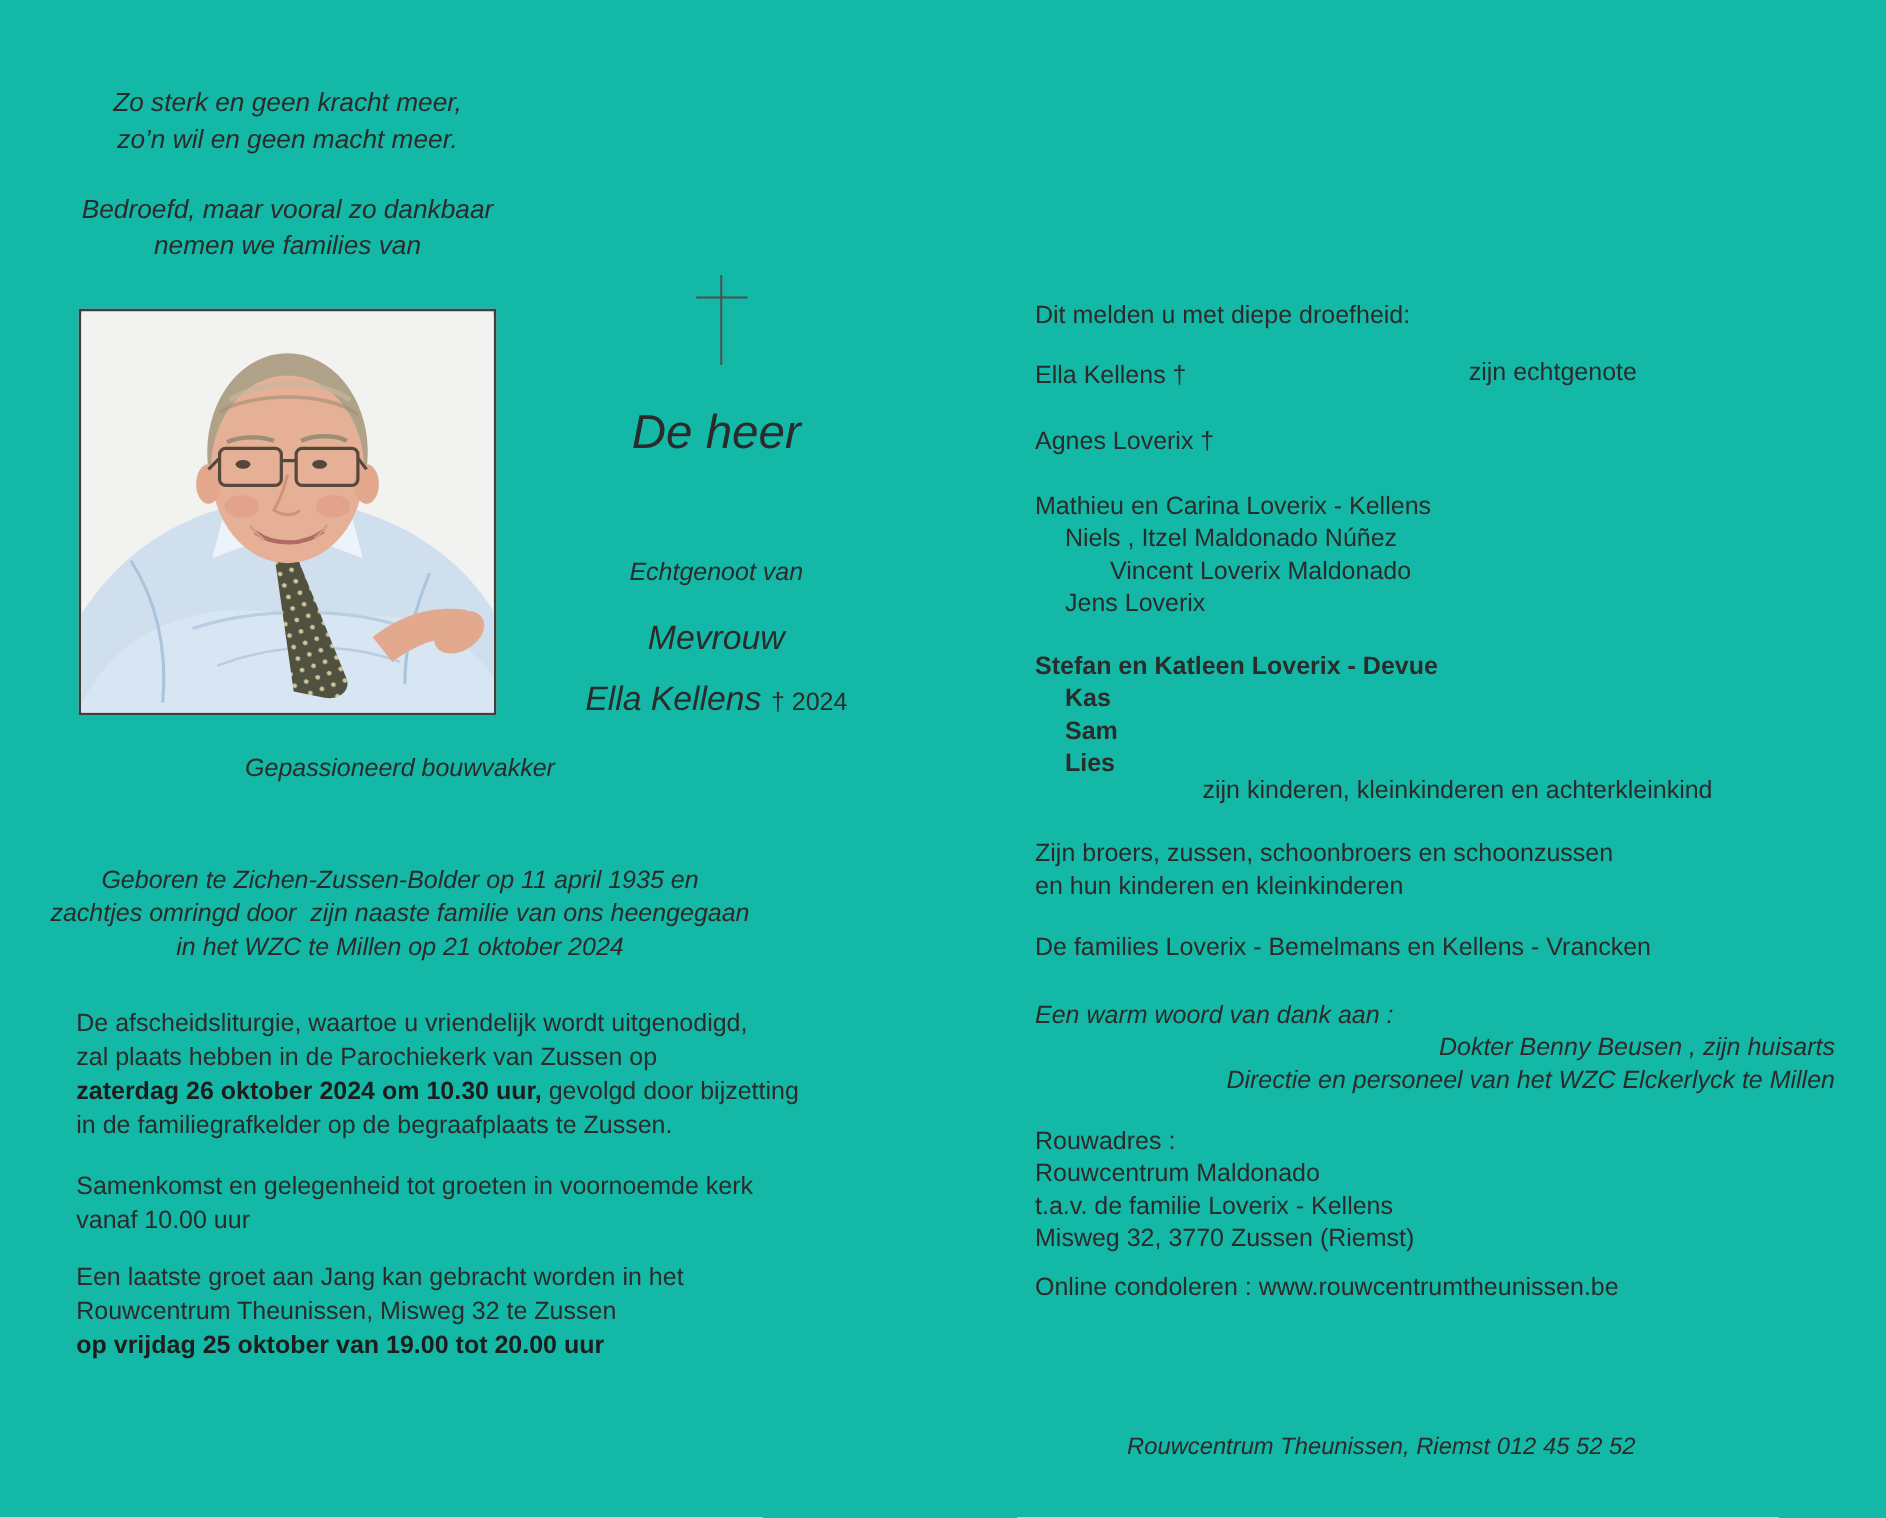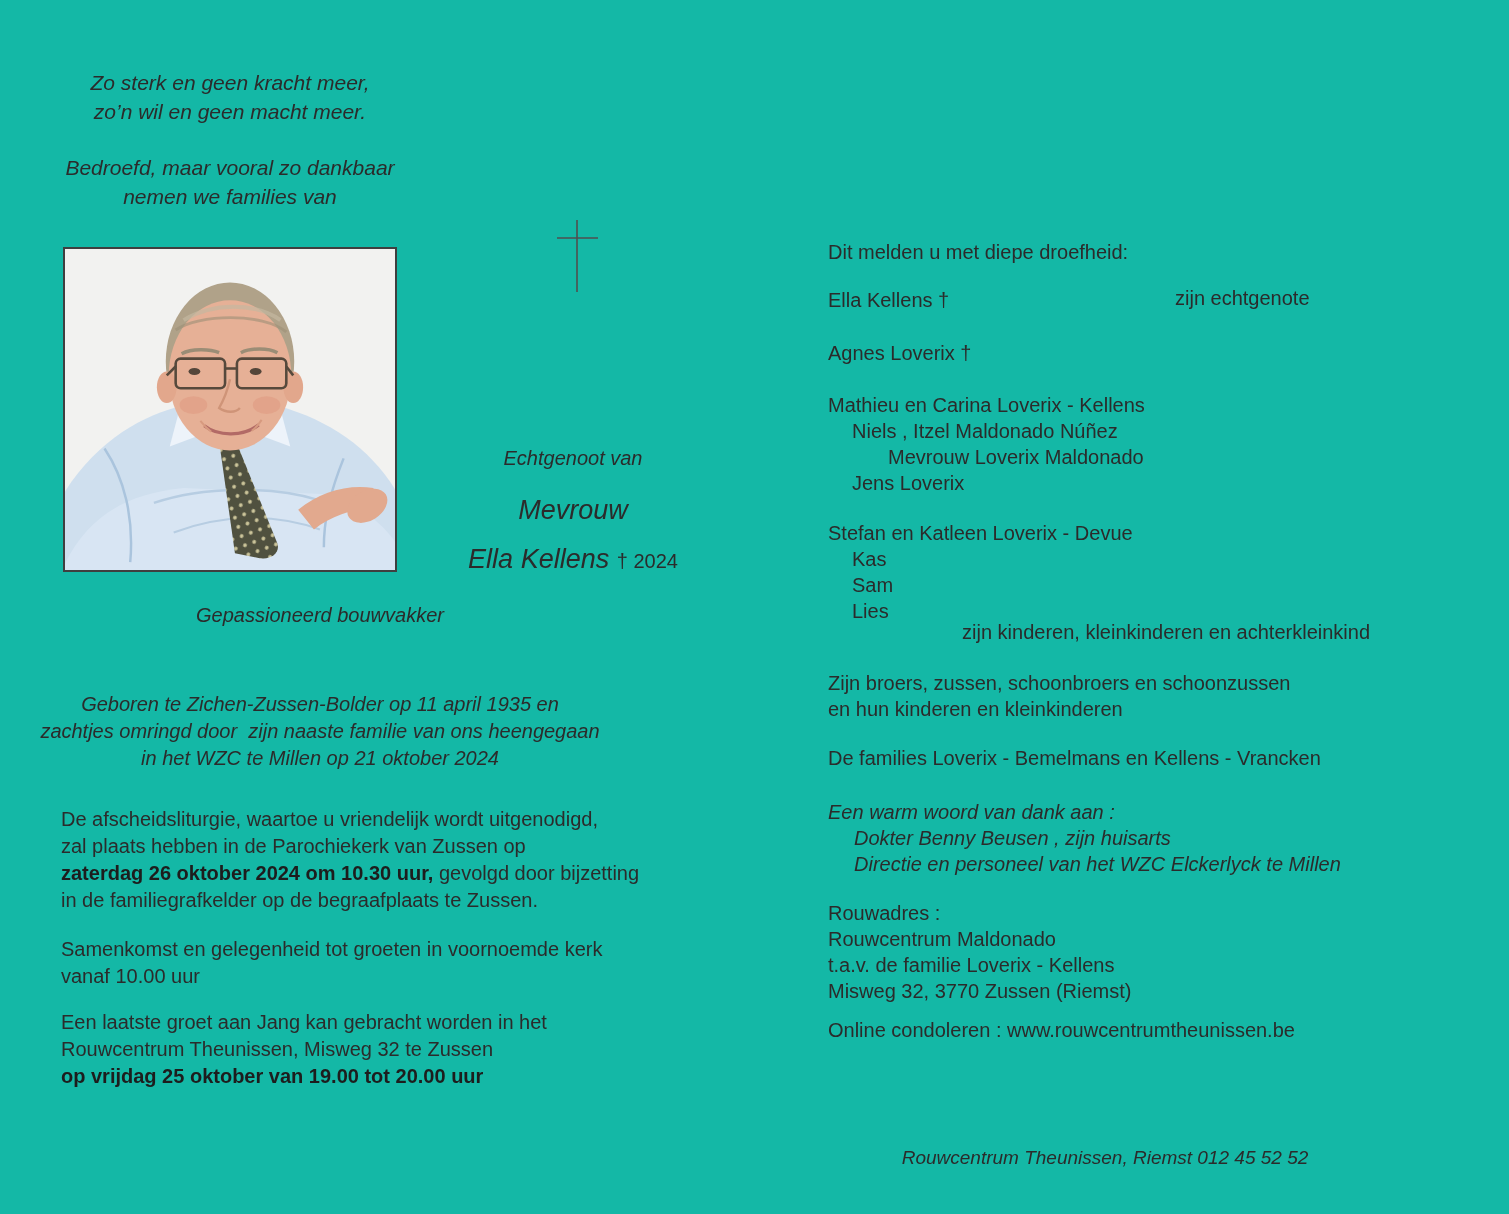--- a/index.html
+++ b/index.html
@@ -44,30 +44,30 @@
   #gathering-block{top:936px;}
   #lastgreet-block{top:1009px;}
 
   
   .rcol{left:828px;width:640px;font-size:20px;line-height:26px;}
   #announce-line{top:239px;}
   #widow-line{top:287px;}
   #widow-role{left:1175px;top:287px;width:300px;font-size:20px;}
   #sister-line{top:340px;}
   #family1-block{top:392px;}
-  #family2-block{top:520px;}
+  #family2-block{top:520px;font-weight:bold;}
   #family-role-line{left:962px;top:621px;width:520px;font-size:20px;}
   #siblings-block{top:670px;}
   #families-line{top:745px;}
   #thanks-block{top:799px;font-style:italic;}
   #address-block{top:900px;}
   #condolence-line{top:1017px;}
   .ind1{padding-left:24px;}
   .ind2{padding-left:60px;}
-  .ind-thanks{padding-left:26px;}
+  .ind-thanks{padding-left:26px;text-align:right;}
 
   
   #footer-line{left:800px;top:1146px;width:610px;text-align:center;font-style:italic;font-size:19px;line-height:24px;}
 </style>
 </head>
 <body>
 
 <div class="page">
 
   <div class="abs center italic" id="quote-block">
@@ -145,20 +145,21 @@
     </svg>
   </div>
 
   <div class="abs" id="cross-box">
     <svg viewBox="0 0 60 90" width="60" height="90">
       <line x1="29" y1="8" x2="29" y2="80" stroke="#4f4f4f" stroke-width="1.6"></line>
       <line x1="9" y1="26" x2="50" y2="26" stroke="#4f4f4f" stroke-width="1.6"></line>
     </svg>
   </div>
 
+  <div class="abs titlecol italic" id="t-heer">De heer</div>
   <div class="abs titlecol italic" id="t-rel">Echtgenoot van</div>
   <div class="abs titlecol italic" id="t-mevrouw">Mevrouw</div>
   <div class="abs titlecol italic" id="t-ella"><span>Ella Kellens</span> <span class="year">† 2024</span></div>
 
   <div class="abs biocol" id="bio-block">
     <div class="line">Gepassioneerd bouwvakker</div>
   </div>
   <div class="abs biocol" id="born-block">
     <div class="line">Geboren te Zichen-Zussen-Bolder op 11 april 1935 en</div>
     <div class="line">zachtjes omringd door  zijn naaste familie van ons heengegaan</div>
@@ -184,21 +185,21 @@
   </div>
 
   <div class="abs rcol" id="announce-line">Dit melden u met diepe droefheid:</div>
   <div class="abs rcol" id="widow-line">Ella Kellens †</div>
   <div class="abs" id="widow-role">zijn echtgenote</div>
   <div class="abs rcol" id="sister-line">Agnes Loverix †</div>
 
   <div class="abs rcol" id="family1-block">
     <div class="line">Mathieu en Carina Loverix - Kellens</div>
     <div class="line ind1">Niels , Itzel Maldonado Núñez</div>
-    <div class="line ind2">Mevrouw Loverix Maldonado</div>
+    <div class="line ind2">Vincent Loverix Maldonado</div>
     <div class="line ind1">Jens Loverix</div>
   </div>
 
   <div class="abs rcol" id="family2-block">
     <div class="line">Stefan en Katleen Loverix - Devue</div>
     <div class="line ind1">Kas</div>
     <div class="line ind1">Sam</div>
     <div class="line ind1">Lies</div>
   </div>
 

